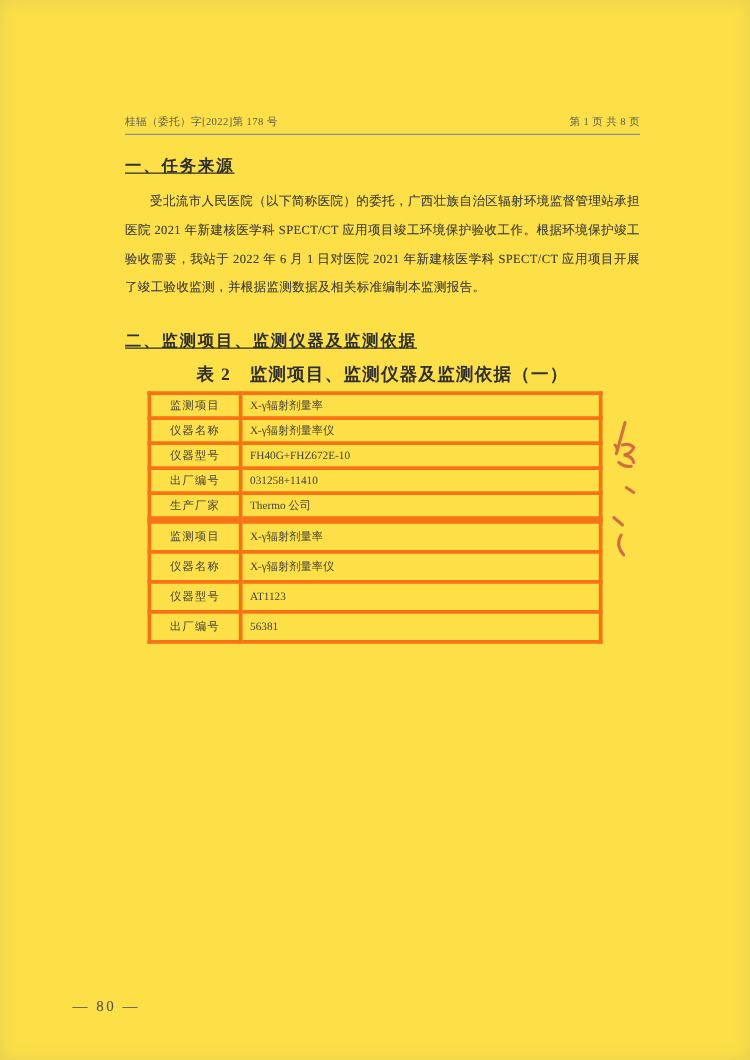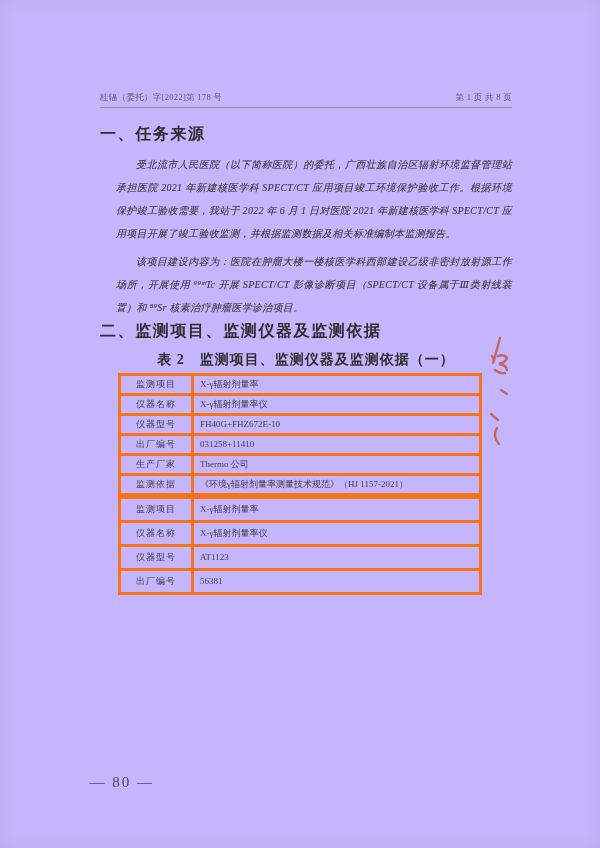--- a/index.html
+++ b/index.html
@@ -5,56 +5,56 @@
   html,body{margin:0;padding:0;}
   body{
     width:600px;height:848px;
     background:#f6f6f5;
     font-family:"Liberation Serif","DejaVu Serif",serif;
     overflow:hidden;
   }
   .page{
     position:relative;
     width:600px;height:848px;
-    background:#c4b5fd;
+    background:#fde047;
     box-shadow:inset 0 0 14px rgba(120,120,120,0.18);
     color:#3d3d3d;
   }
   .content{
     position:absolute;
     left:100px; top:92px;
     width:412px;
   }
   .doc-header{
     display:flex;
     justify-content:space-between;
     align-items:flex-end;
     font-size:8.5px;
     color:#5a5a5a;
     border-bottom:1px solid #8f8f8f;
     padding-bottom:3px;
     letter-spacing:0.3px;
   }
   .sec-title{
     margin:16px 0 0 0;
-    font-size:16px;
+    font-size:13px;
     font-weight:bold;
     color:#2e2e2e;
     letter-spacing:1.6px;
+    text-decoration:underline;
   }
   .para{
-    margin:8px 0 0 16px;
+    margin:8px 0 0 0;
     font-size:10px;
     line-height:23px;
     text-indent:2em;
     text-align:justify;
     color:#3f3f3f;
     letter-spacing:0.3px;
     text-shadow:0 0 0.4px rgba(70,70,70,0.45);
-    font-style:italic;
   }
   .tbl-caption{
     margin:9px 0 4px 0;
     text-align:center;
     font-size:14px;
     font-weight:bold;
     color:#2f2f2f;
     letter-spacing:1px;
   }
   table.spec{
@@ -74,24 +74,24 @@
     text-align:center;
     letter-spacing:1px;
     white-space:nowrap;
   }
   table.spec tr{height:19px;}
   table.t2 tr{height:24px;}
   table.spec tr.tall{height:32px;}
   table.spec td.val{line-height:13px;}
   .footer{
     position:absolute;
-    left:58px; top:774px;
+    left:58px; top:798px;
     width:96px;
-    text-align:right;
-    font-size:15px;
+    text-align:left;
+    font-size:12px;
     color:#4a4a4a;
     letter-spacing:2px;
   }
   .red-ink{
     position:absolute;
     left:484px; top:334px;
     width:38px; height:116px;
     pointer-events:none;
   }
 </style>
@@ -102,23 +102,22 @@
   <div class="content">
 
     <div class="doc-header">
       <span>桂辐（委托）字[2022]第 178 号</span>
       <span>第 1 页 共 8 页</span>
     </div>
 
     <div class="sec-title">一、任务来源</div>
 
     <p class="para">受北流市人民医院（以下简称医院）的委托，广西壮族自治区辐射环境监督管理站承担医院 2021 年新建核医学科 SPECT/CT 应用项目竣工环境保护验收工作。根据环境保护竣工验收需要，我站于 2022 年 6 月 1 日对医院 2021 年新建核医学科 SPECT/CT 应用项目开展了竣工验收监测，并根据监测数据及相关标准编制本监测报告。</p>
-    <p class="para" style="margin-top:5px">该项目建设内容为：医院在肿瘤大楼一楼核医学科西部建设乙级非密封放射源工作场所，开展使用 ⁹⁹ᵐTc 开展 SPECT/CT 影像诊断项目（SPECT/CT 设备属于Ⅲ类射线装置）和 ⁸⁹Sr 核素治疗肿瘤医学诊治项目。</p>
 
-    <div class="sec-title" style="margin-top:2px">二、监测项目、监测仪器及监测依据</div>
+    <div class="sec-title" style="margin-top:22px">二、监测项目、监测仪器及监测依据</div>
 
 
     <div class="tbl-caption">表 2　监测项目、监测仪器及监测依据（一）</div>
 
     <table class="spec">
       <tbody>
         <tr>
           <td class="lbl">监测项目</td>
           <td class="val">X-γ辐射剂量率</td>
         </tr>
@@ -130,24 +129,20 @@
           <td class="lbl">仪器型号</td>
           <td class="val">FH40G+FHZ672E-10</td>
         </tr>
         <tr>
           <td class="lbl">出厂编号</td>
           <td class="val">031258+11410</td>
         </tr>
         <tr>
           <td class="lbl">生产厂家</td>
           <td class="val">Thermo 公司</td>
-        </tr>
-        <tr>
-          <td class="lbl">监测依据</td>
-          <td class="val">《环境γ辐射剂量率测量技术规范》（HJ 1157-2021）</td>
         </tr>
       </tbody>
     </table>
 
 
     <table class="spec t2">
       <tbody>
         <tr>
           <td class="lbl">监测项目</td>
           <td class="val">X-γ辐射剂量率</td>

